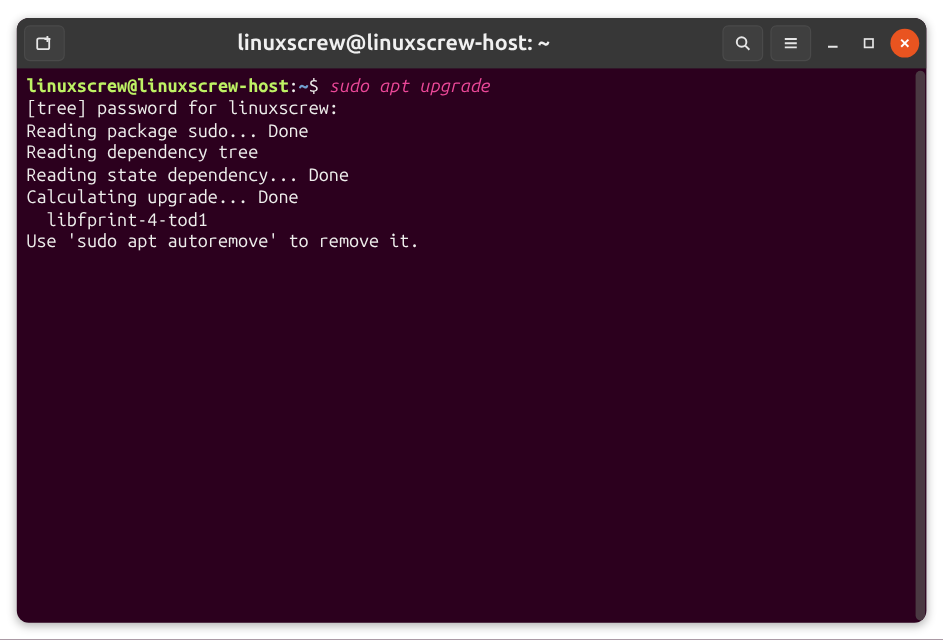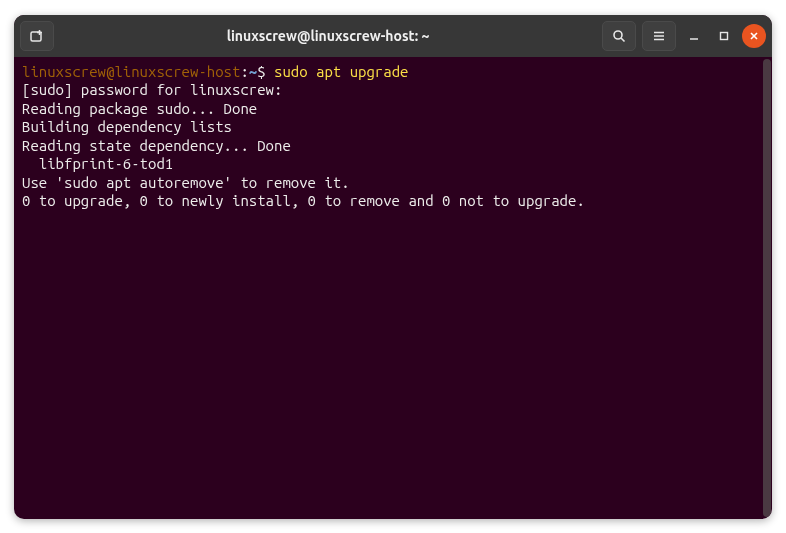--- a/index.html
+++ b/index.html
@@ -43,21 +43,21 @@
       align-items: center;
       justify-content: center;
       color: #e6e6e6;
       cursor: pointer;
       border: 1px solid #4a4a4a;
     }
     .title {
       flex: 1;
       text-align: center;
       color: #f0f0f0;
-      font-size: 14px;
+      font-size: 18px;
       font-weight: bold;
     }
     .tb-right {
       display: flex;
       align-items: center;
       gap: 6px;
     }
     .win-btn {
       width: 24px;
       height: 24px;
@@ -88,32 +88,33 @@
       top: 2px;
       width: 8px;
       height: calc(100% - 4px);
       background: #4a3942;
       border-radius: 4px;
     }
     .line {
       white-space: pre;
     }
     .prompt-user {
-      color: #a16207;
-      font-weight: normal;
+      color: #bef264;
+      font-weight: bold;
     }
     .prompt-colon {
       color: #eeeeec;
     }
     .prompt-path {
       color: #729fcf;
       font-weight: bold;
     }
     .cmd {
-      color: #fde047;
+      color: #ec4899;
+      font-style: italic;
     }
     .cursor {
       display: inline-block;
       width: 9px;
       height: 16px;
       background: #eeeeec;
       vertical-align: text-bottom;
       margin-bottom: 1px;
     }
     svg {
@@ -161,22 +162,22 @@
         <svg width="12" height="12" viewBox="0 0 12 12">
           <line x1="3" y1="3" x2="9" y2="9" stroke="#fff" stroke-width="1.6"></line>
           <line x1="9" y1="3" x2="3" y2="9" stroke="#fff" stroke-width="1.6"></line>
         </svg>
       </div>
     </div>
   </div>
 
   <div class="terminal">
     <div class="line"><span class="prompt-user">linuxscrew@linuxscrew-host</span><span class="prompt-colon">:</span><span class="prompt-path">~</span><span class="prompt-colon">$ </span><span class="cmd">sudo apt upgrade</span></div>
-    <div class="line">[sudo] password for linuxscrew:</div>
+    <div class="line">[tree] password for linuxscrew:</div>
     <div class="line">Reading package sudo... Done</div>
-    <div class="line">Building dependency lists</div>
+    <div class="line">Reading dependency tree</div>
     <div class="line">Reading state dependency... Done</div>
-    <div class="line">  libfprint-6-tod1</div>
+    <div class="line">Calculating upgrade... Done</div>
+    <div class="line">  libfprint-4-tod1</div>
     <div class="line">Use 'sudo apt autoremove' to remove it.</div>
-    <div class="line">0 to upgrade, 0 to newly install, 0 to remove and 0 not to upgrade.</div>
     <div class="scrollbar"></div>
   </div>
 </div>
 
 </body></html>

